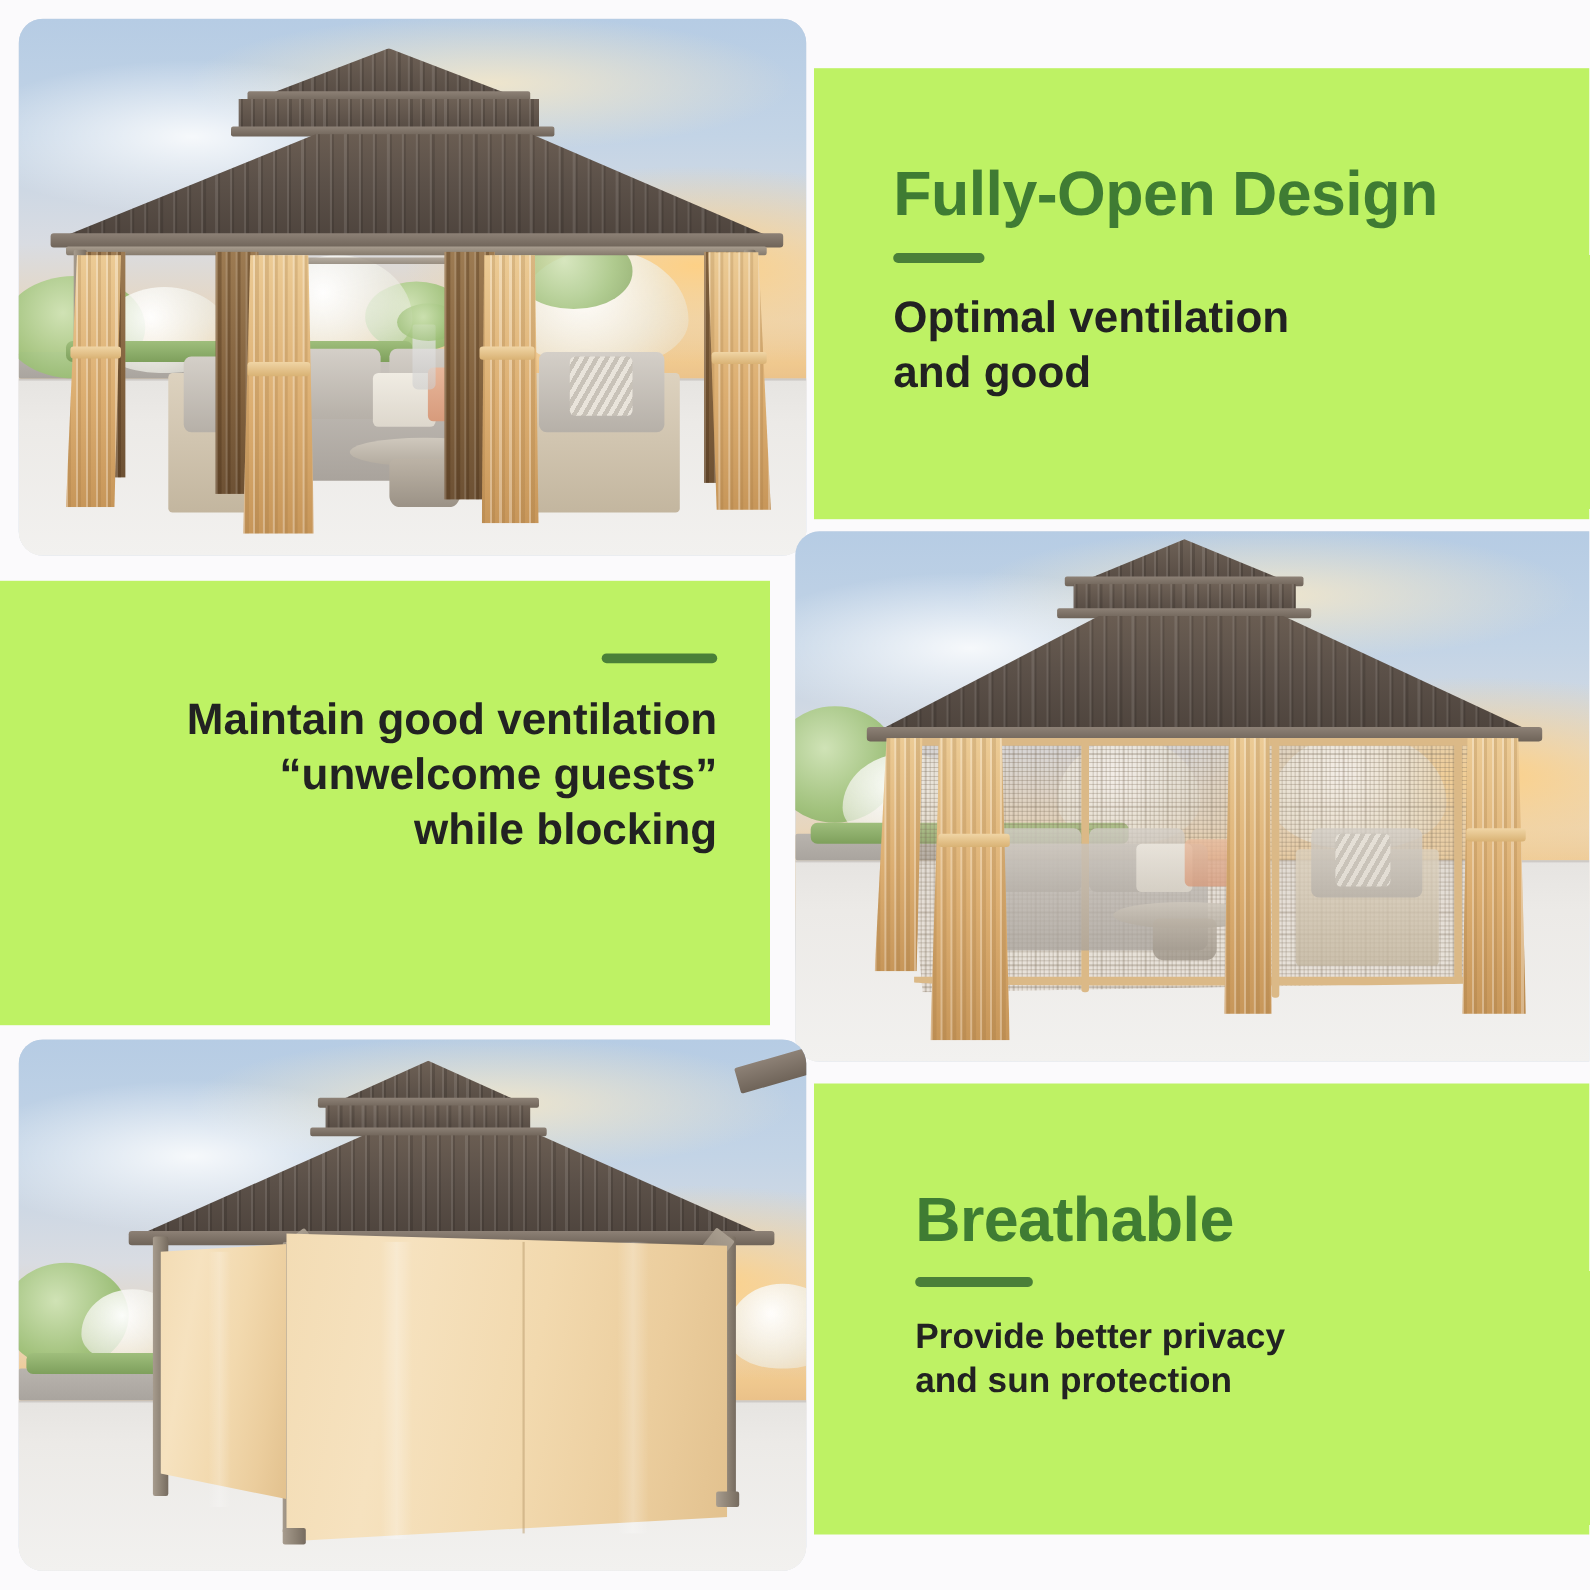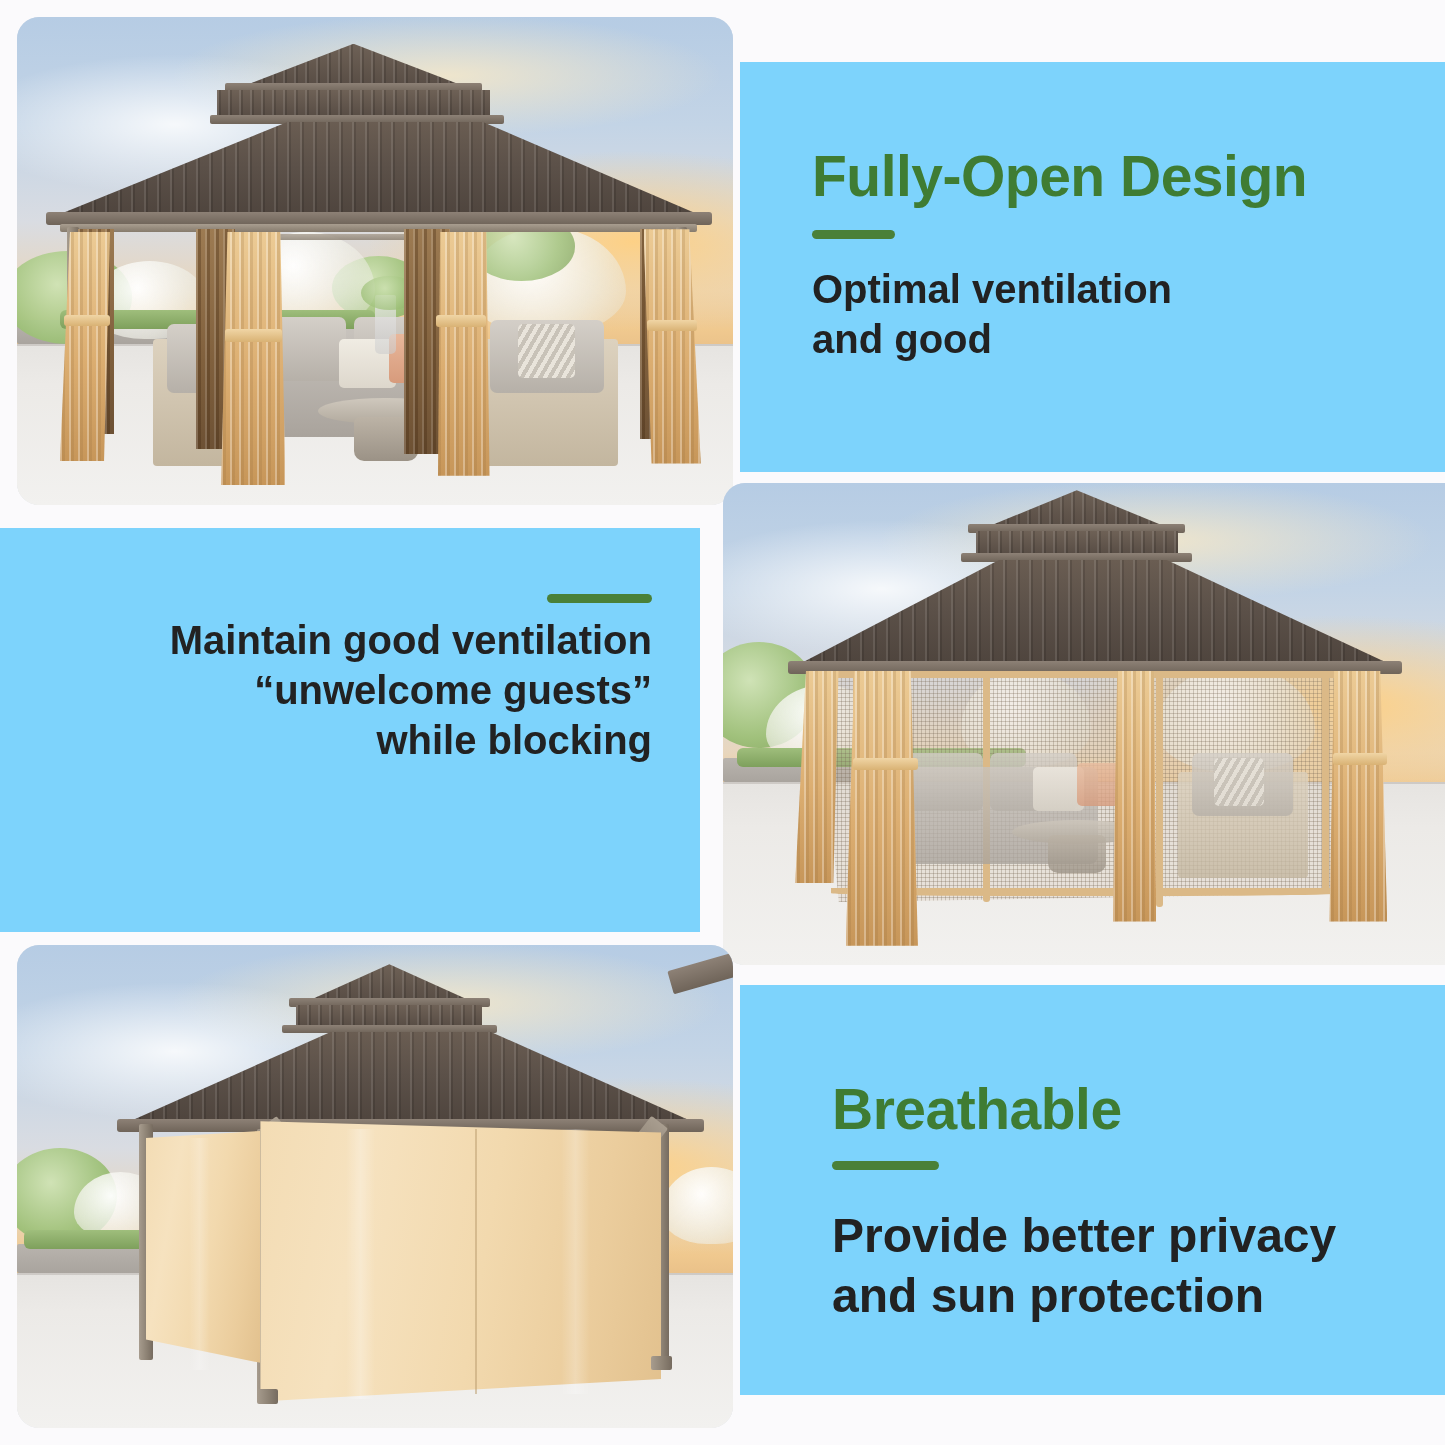--- a/index.html
+++ b/index.html
@@ -6,21 +6,21 @@
   html,body {
     width:1445px; height:1445px;
     background:#fbfafc;
     font-family:"Liberation Sans", sans-serif;
     overflow:hidden;
   }
   #page { position:relative; width:1445px; height:1445px; background:#fbfafc; }
 
   
   .panel { position:absolute; overflow:hidden; }
-  .text-panel { background:#7dd3fc; }
+  .text-panel { background:#bef264; }
   .img-panel  { background:#cfd9e6; }
 
   .tp-inner { position:absolute; }
   .head {
     color:#3f7c33;
     font-weight:700;
     letter-spacing:-0.5px;
     line-height:1.13;
   }
   .rule { background:#4a8038; border-radius:6px; }
@@ -223,21 +223,21 @@
         <div>and good</div>
       </div>
     </div>
   </div>
 
   <div class="panel text-panel" style="left:0px; top:528px; width:700px; height:404px; border-radius:0;">
     <div class="tp-inner" style="right:48px; top:48px; left:28px; text-align:right;">
       <div class="head" style="font-size:57px;">
       </div>
       <div class="rule" style="width:105px; height:9px; margin:18px 0 0 auto;"></div>
-      <div class="body-txt" style="font-size:40px; margin-top:12px;">
+      <div class="body-txt" style="font-size:40px; margin-top:26px;">
         <div>Maintain good ventilation</div>
         <div>“unwelcome guests”</div>
         <div>while blocking</div>
       </div>
     </div>
   </div>
 
   <div class="panel img-panel" style="left:723px; top:483px; width:722px; height:482px; border-radius:22px 0 0 22px;">
     <div class="scene">
       <div class="sky"></div>
@@ -322,20 +322,20 @@
       <div class="post" style="left:88.5%; top:85%; width:3%; height:3%; border-radius:2px;"></div>
     </div>
   </div>
 
   <div class="panel text-panel" style="left:740px; top:985px; width:705px; height:410px; border-radius:0;">
     <div class="tp-inner" style="left:92px; top:92px; right:24px;">
       <div class="head" style="font-size:57px;">
         <div>Breathable</div>
       </div>
       <div class="rule" style="width:107px; height:9px; margin-top:20px;"></div>
-      <div class="body-txt" style="font-size:48px; margin-top:36px;">
+      <div class="body-txt" style="font-size:32px; margin-top:24px;">
         <div>Provide better privacy</div>
         <div>and sun protection</div>
       </div>
     </div>
   </div>
 
 </div>
 
 </body></html>

